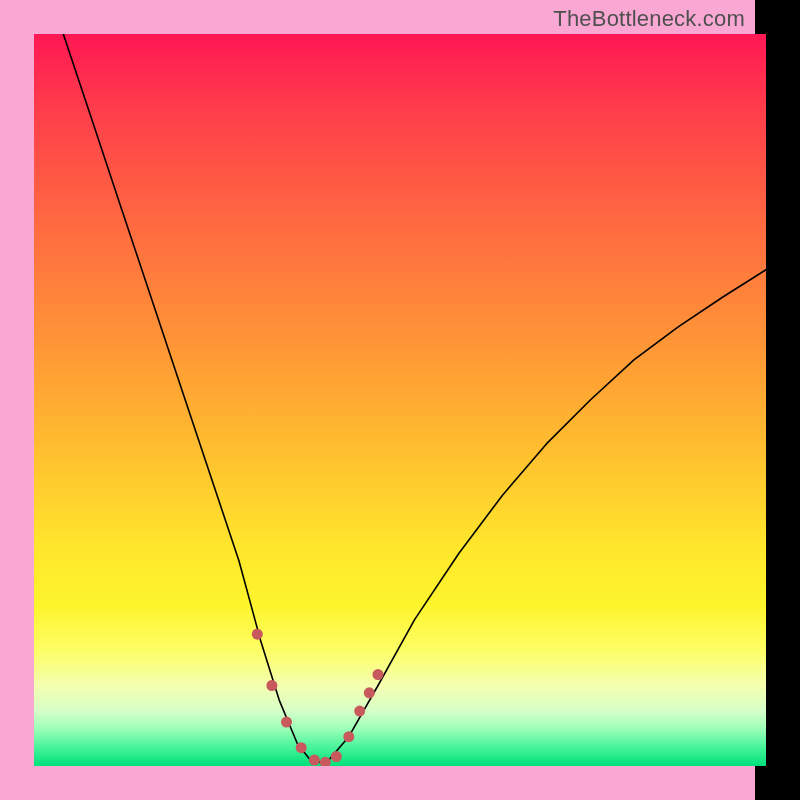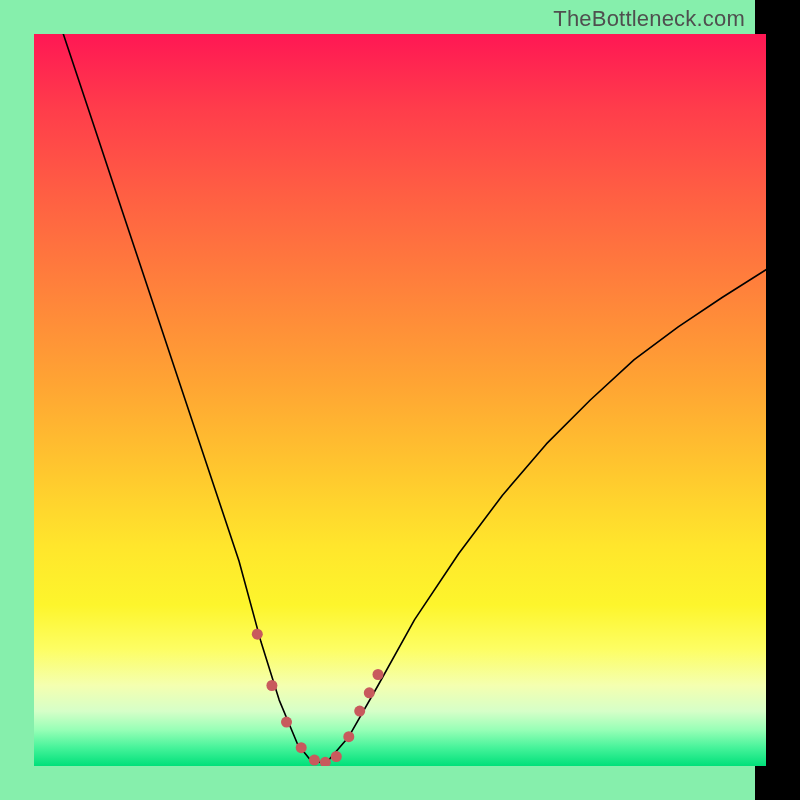--- a/index.html
+++ b/index.html
@@ -10,21 +10,21 @@
     overflow: hidden;
     background: #000;
     font-family: Arial, Helvetica, sans-serif;
   }
   .frame {
     position: absolute;
     top: 0;
     left: 0;
     width: 755px;
     height: 800px;
-    background: #86efac;
+    background: #f9a8d4;
   }
   .plot-area {
     position: absolute;
     top: 34px;
     left: 34px;
     width: 732px;
     height: 732px;
     background: linear-gradient(
       to bottom,
       #ff1754 0%,

